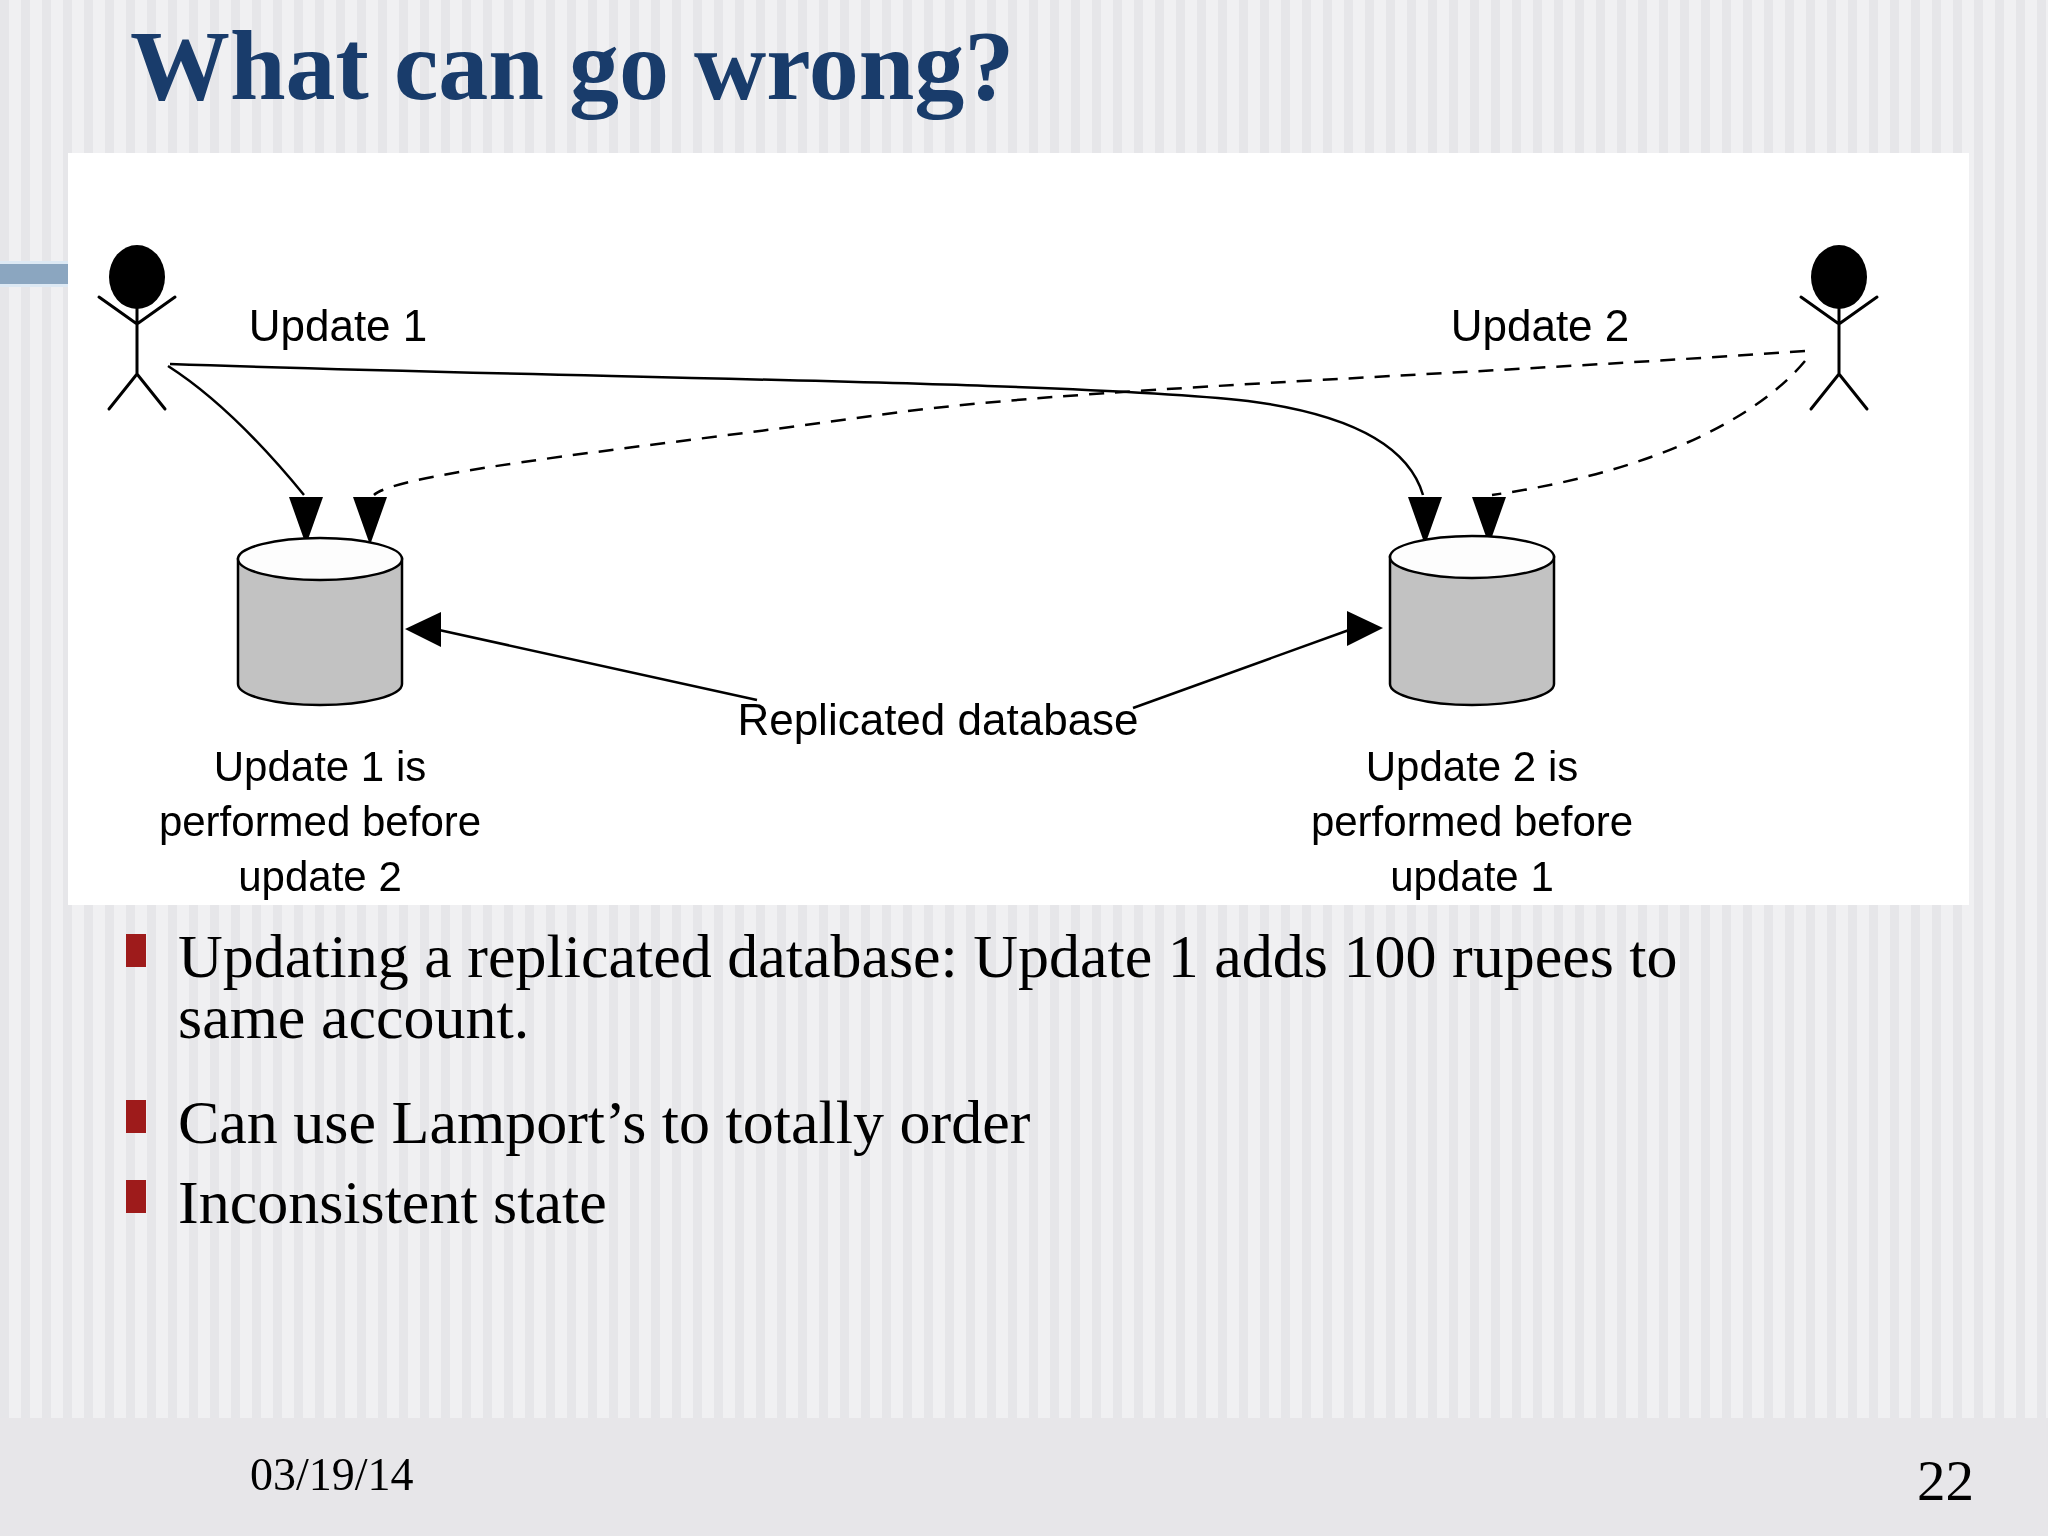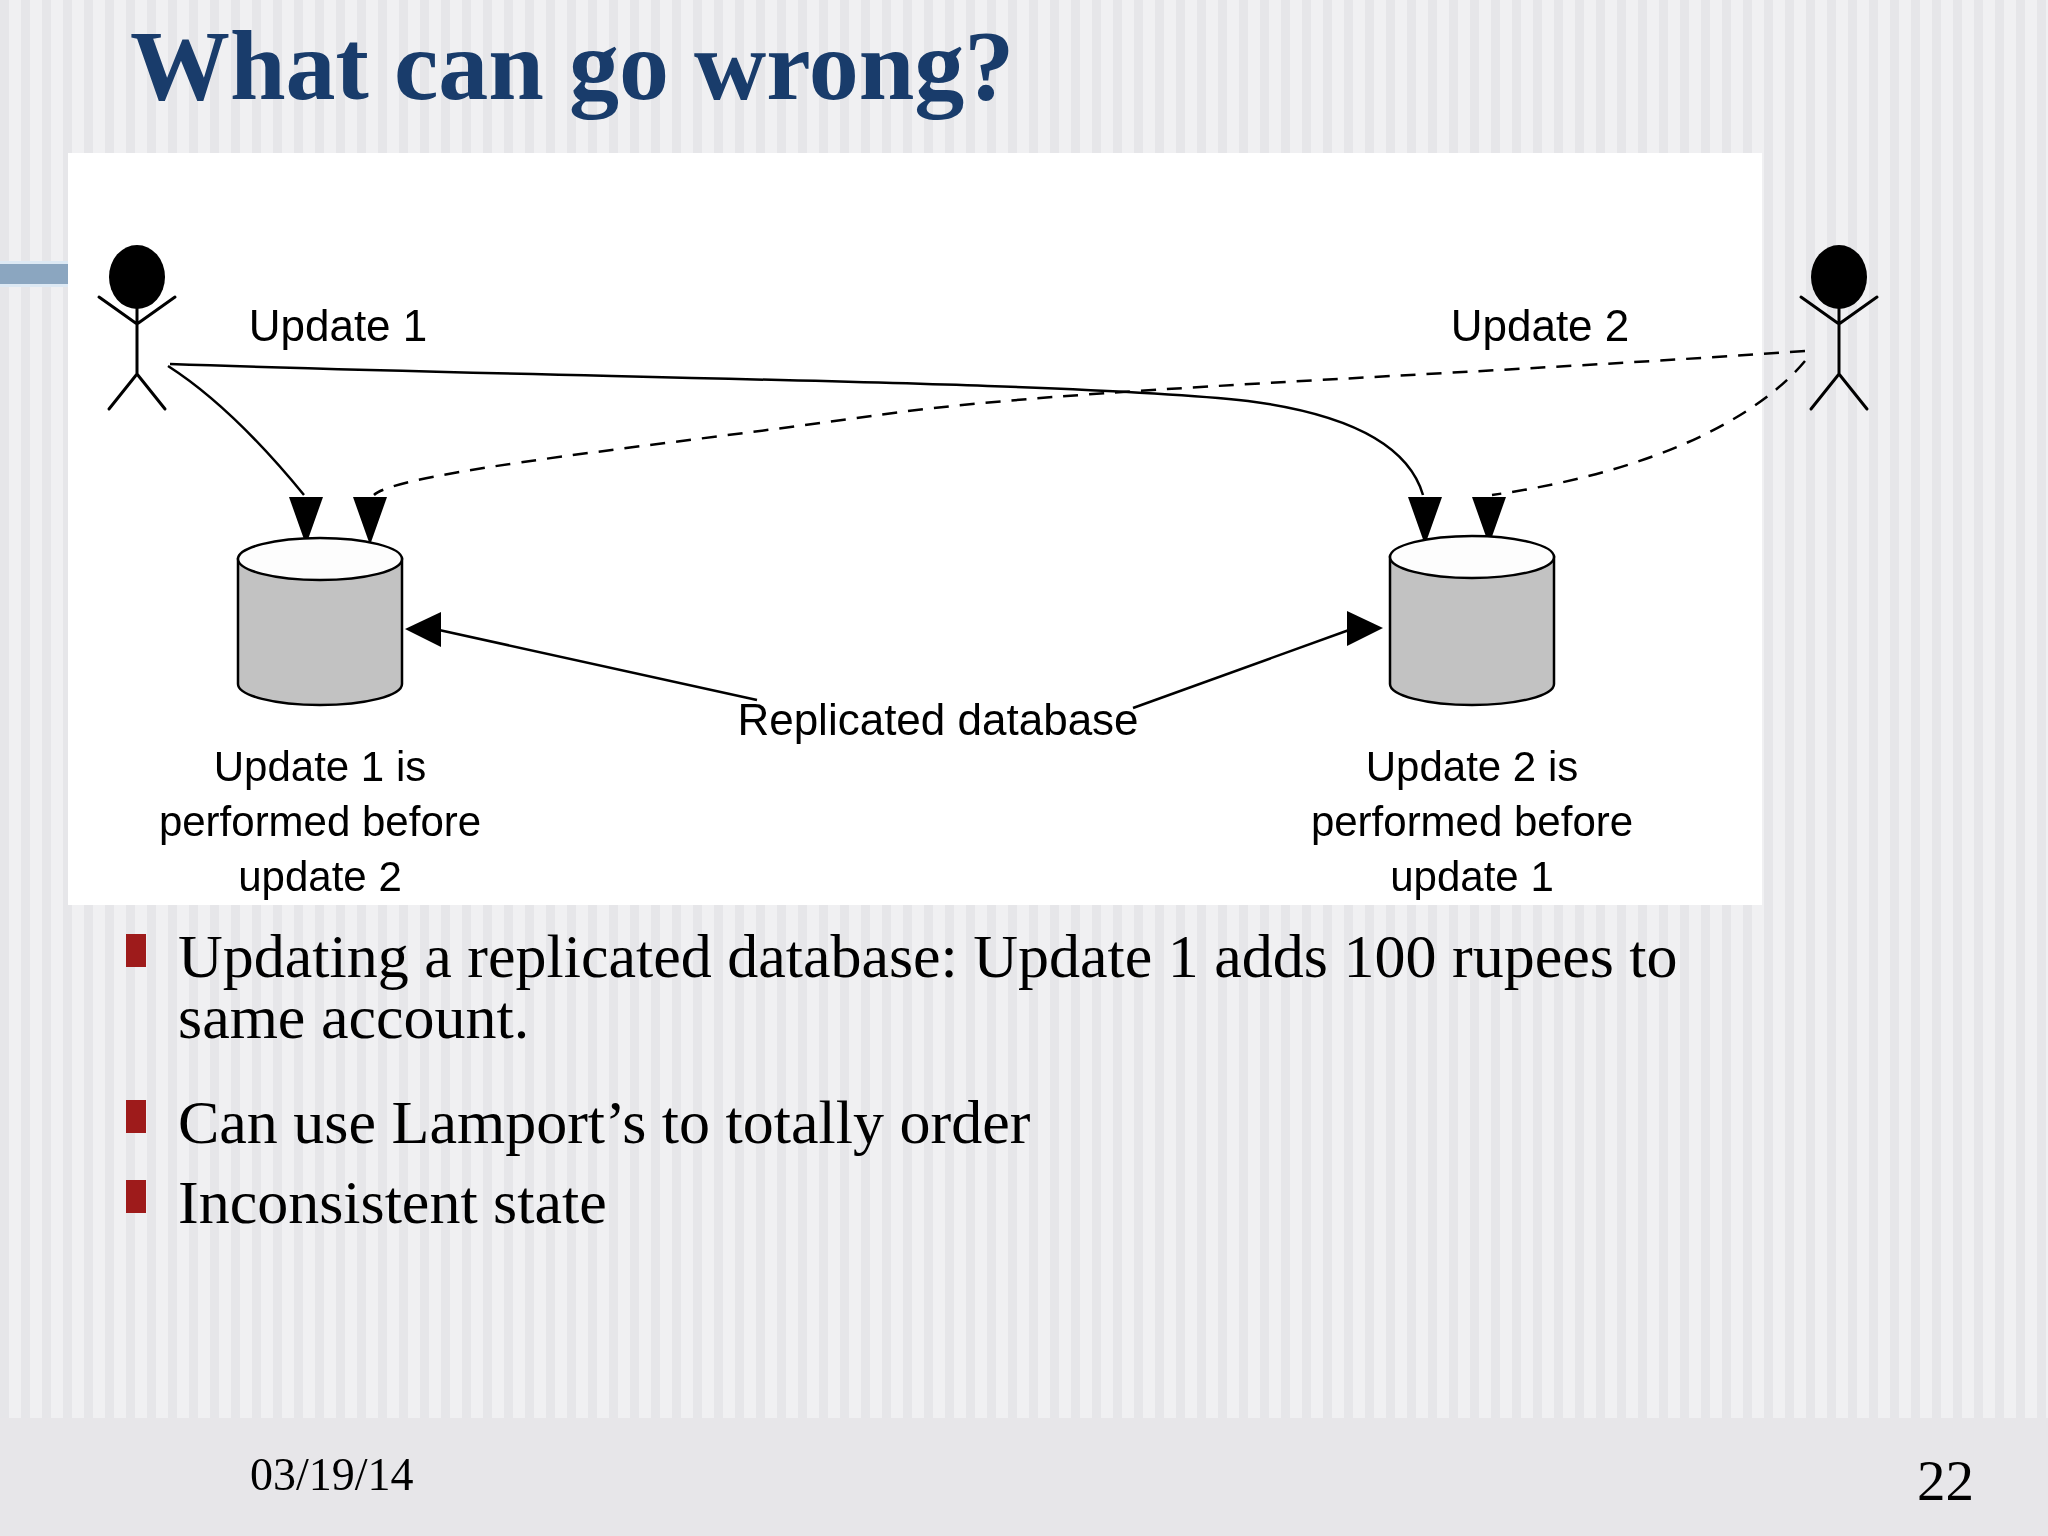--- a/index.html
+++ b/index.html
@@ -25,21 +25,21 @@
     border-bottom:3px solid #dde9f4;
   }
   .title{
     position:absolute;left:130px;top:8px;width:1800px;
     font-size:100px;line-height:1.15;font-weight:700;
     color:#193c6b;
     font-family:"Liberation Serif", serif;
     white-space:nowrap;
   }
   .diagram-panel{
-    position:absolute;left:68px;top:153px;width:1694px;height:752px;
+    position:absolute;left:68px;top:153px;width:1901px;height:752px;
     background:#ffffff;
   }
   .diagram-panel svg{display:block;}
   .dg-text{
     font-family:"Liberation Sans", sans-serif;
     fill:#000;
   }
   .bullets{
     position:absolute;left:120px;top:926px;width:1810px;
   }

